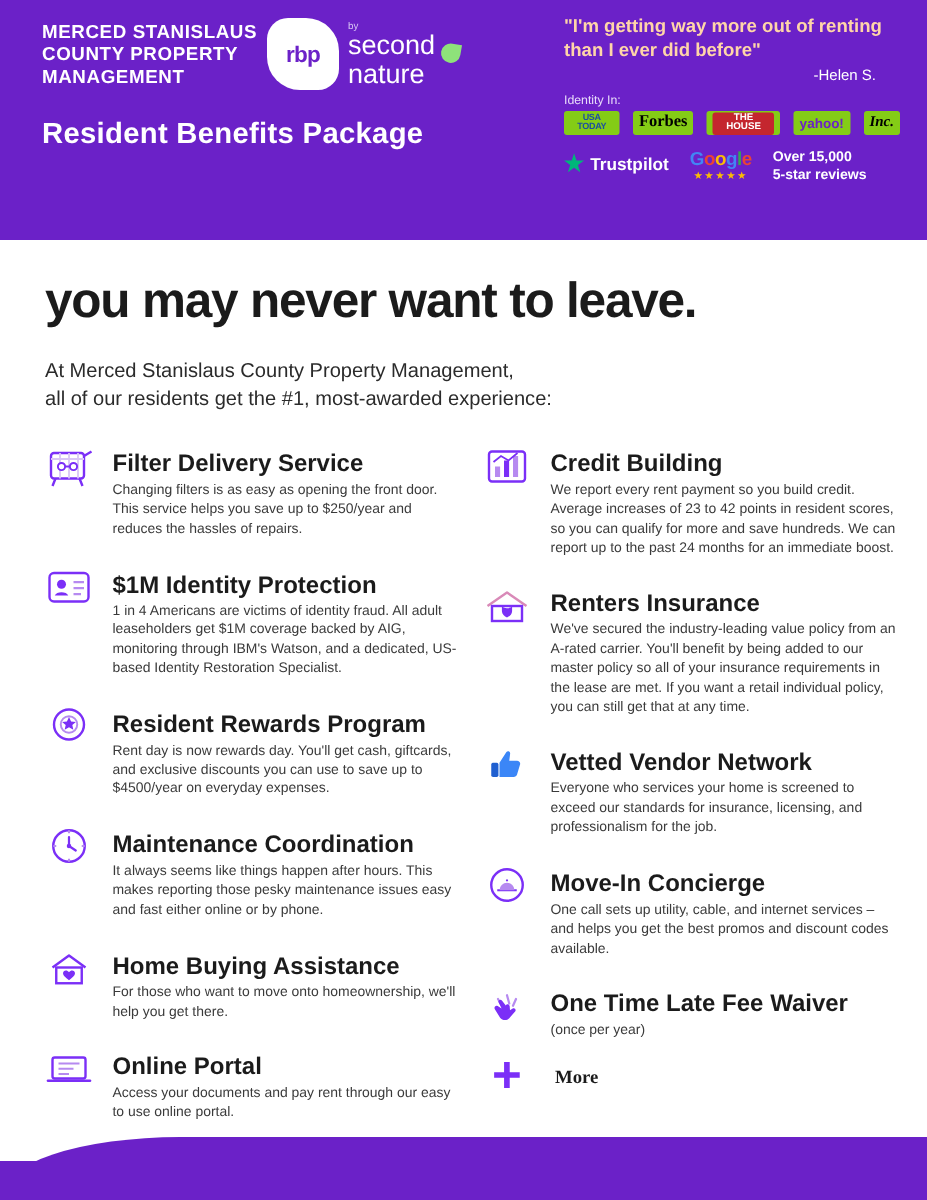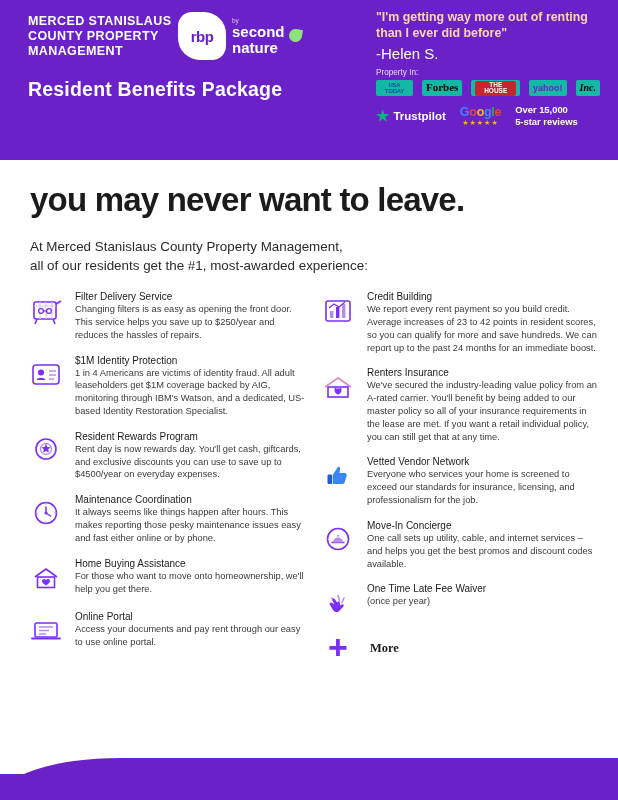--- a/index.html
+++ b/index.html
@@ -44,21 +44,21 @@
   .rbp-badge {
     width: 48px; height: 48px;
     background: #ffffff;
     border-radius: 14px 22px 14px 22px;
     display: flex; align-items:center; justify-content:center;
     font-weight: bold; font-size: 15px; color: #6b21c8;
     letter-spacing: -.5px;
   }
   .sn-wrap { display:flex; align-items:center; gap:4px; }
   .sn-by { font-size: 6.5px; color:#d9c6f5; line-height:1.1; }
-  .sn-name { font-size: 15px; font-weight: bold; line-height: 1.02; color:#ffffff; }
+  .sn-name { font-size: 18px; font-weight: normal; line-height: 1.02; color:#ffffff; }
   .sn-leaf {
     width:13px;height:13px;border-radius:50% 0 50% 50%;
     background:#8ee27a; display:inline-block; transform:rotate(10deg);
   }
   .rbp-title {
     margin-top: 20px;
     font-size: 19.5px;
     font-weight: bold;
     letter-spacing: .2px;
   }
@@ -68,37 +68,37 @@
     padding: 10px 18px 0 4px;
     color:#ffffff;
   }
   .quote {
     color:#ffd5a8;
     font-weight: bold;
     font-size: 12.4px;
     line-height: 1.26;
   }
   .quote-author {
-    text-align: left;
+    text-align: right;
     color:#ffffff;
-    font-size: 15px;
+    font-size: 10px;
     margin-top: 4px;
     margin-right: 16px;
   }
   .featured-label {
     font-size: 8.2px;
     color:#e8dbfa;
     margin-top: 6px;
     margin-bottom: 3px;
   }
   .logo-row {
     display:flex; align-items:center; gap: 9px;
   }
   .logo-chip {
-    background:#14b8a6;
+    background:#84cc16;
     border-radius: 2px;
     padding: 2px 4px;
     font-size: 8.5px;
     font-weight: bold;
     color:#111;
     line-height: 1.05;
     display:flex; align-items:center; justify-content:center;
     height: 16px;
   }
   .logo-usat { color:#1b4fa0; font-size:6px; text-align:center; letter-spacing:-.2px; }
@@ -146,24 +146,25 @@
     gap: 9px;
     margin-bottom: 13px;
   }
   .b-icon {
     width: 40px; min-width:40px; height: 40px;
     display:flex; align-items:flex-start; justify-content:center;
     padding-top: 2px;
   }
   .b-text { flex:1; }
   .b-title {
-    font-size: 10px;
-    font-weight: normal;
+    font-size: 16px;
+    font-weight: bold;
     color:#1b1b1b;
     margin-bottom: 1px;
+    margin-top: 10px;
   }
   .b-desc {
     font-size: 9.3px;
     line-height: 1.38;
     color:#3a3a3a;
   }
   .more-row {
     display:flex; align-items:center; gap: 12px;
     margin-top: 4px;
   }
@@ -204,21 +205,21 @@
         <span class="sn-leaf"></span>
       </div>
     </div>
 
     <div class="rbp-title">Resident Benefits Package</div>
   </div>
 
   <div class="header-right">
     <div class="quote">"I'm getting way more out of renting than I ever did before"</div>
     <div class="quote-author">-Helen S.</div>
-    <div class="featured-label">Property In:</div>
+    <div class="featured-label">Identity In:</div>
 
     <div class="logo-row">
       <div class="logo-chip">
         <span class="logo-usat">USA TODAY</span>
       </div>
       <div class="logo-chip">
         <span class="logo-forbes">Forbes</span>
       </div>
       <div class="logo-chip">
         <span class="logo-house">THE HOUSE</span>

